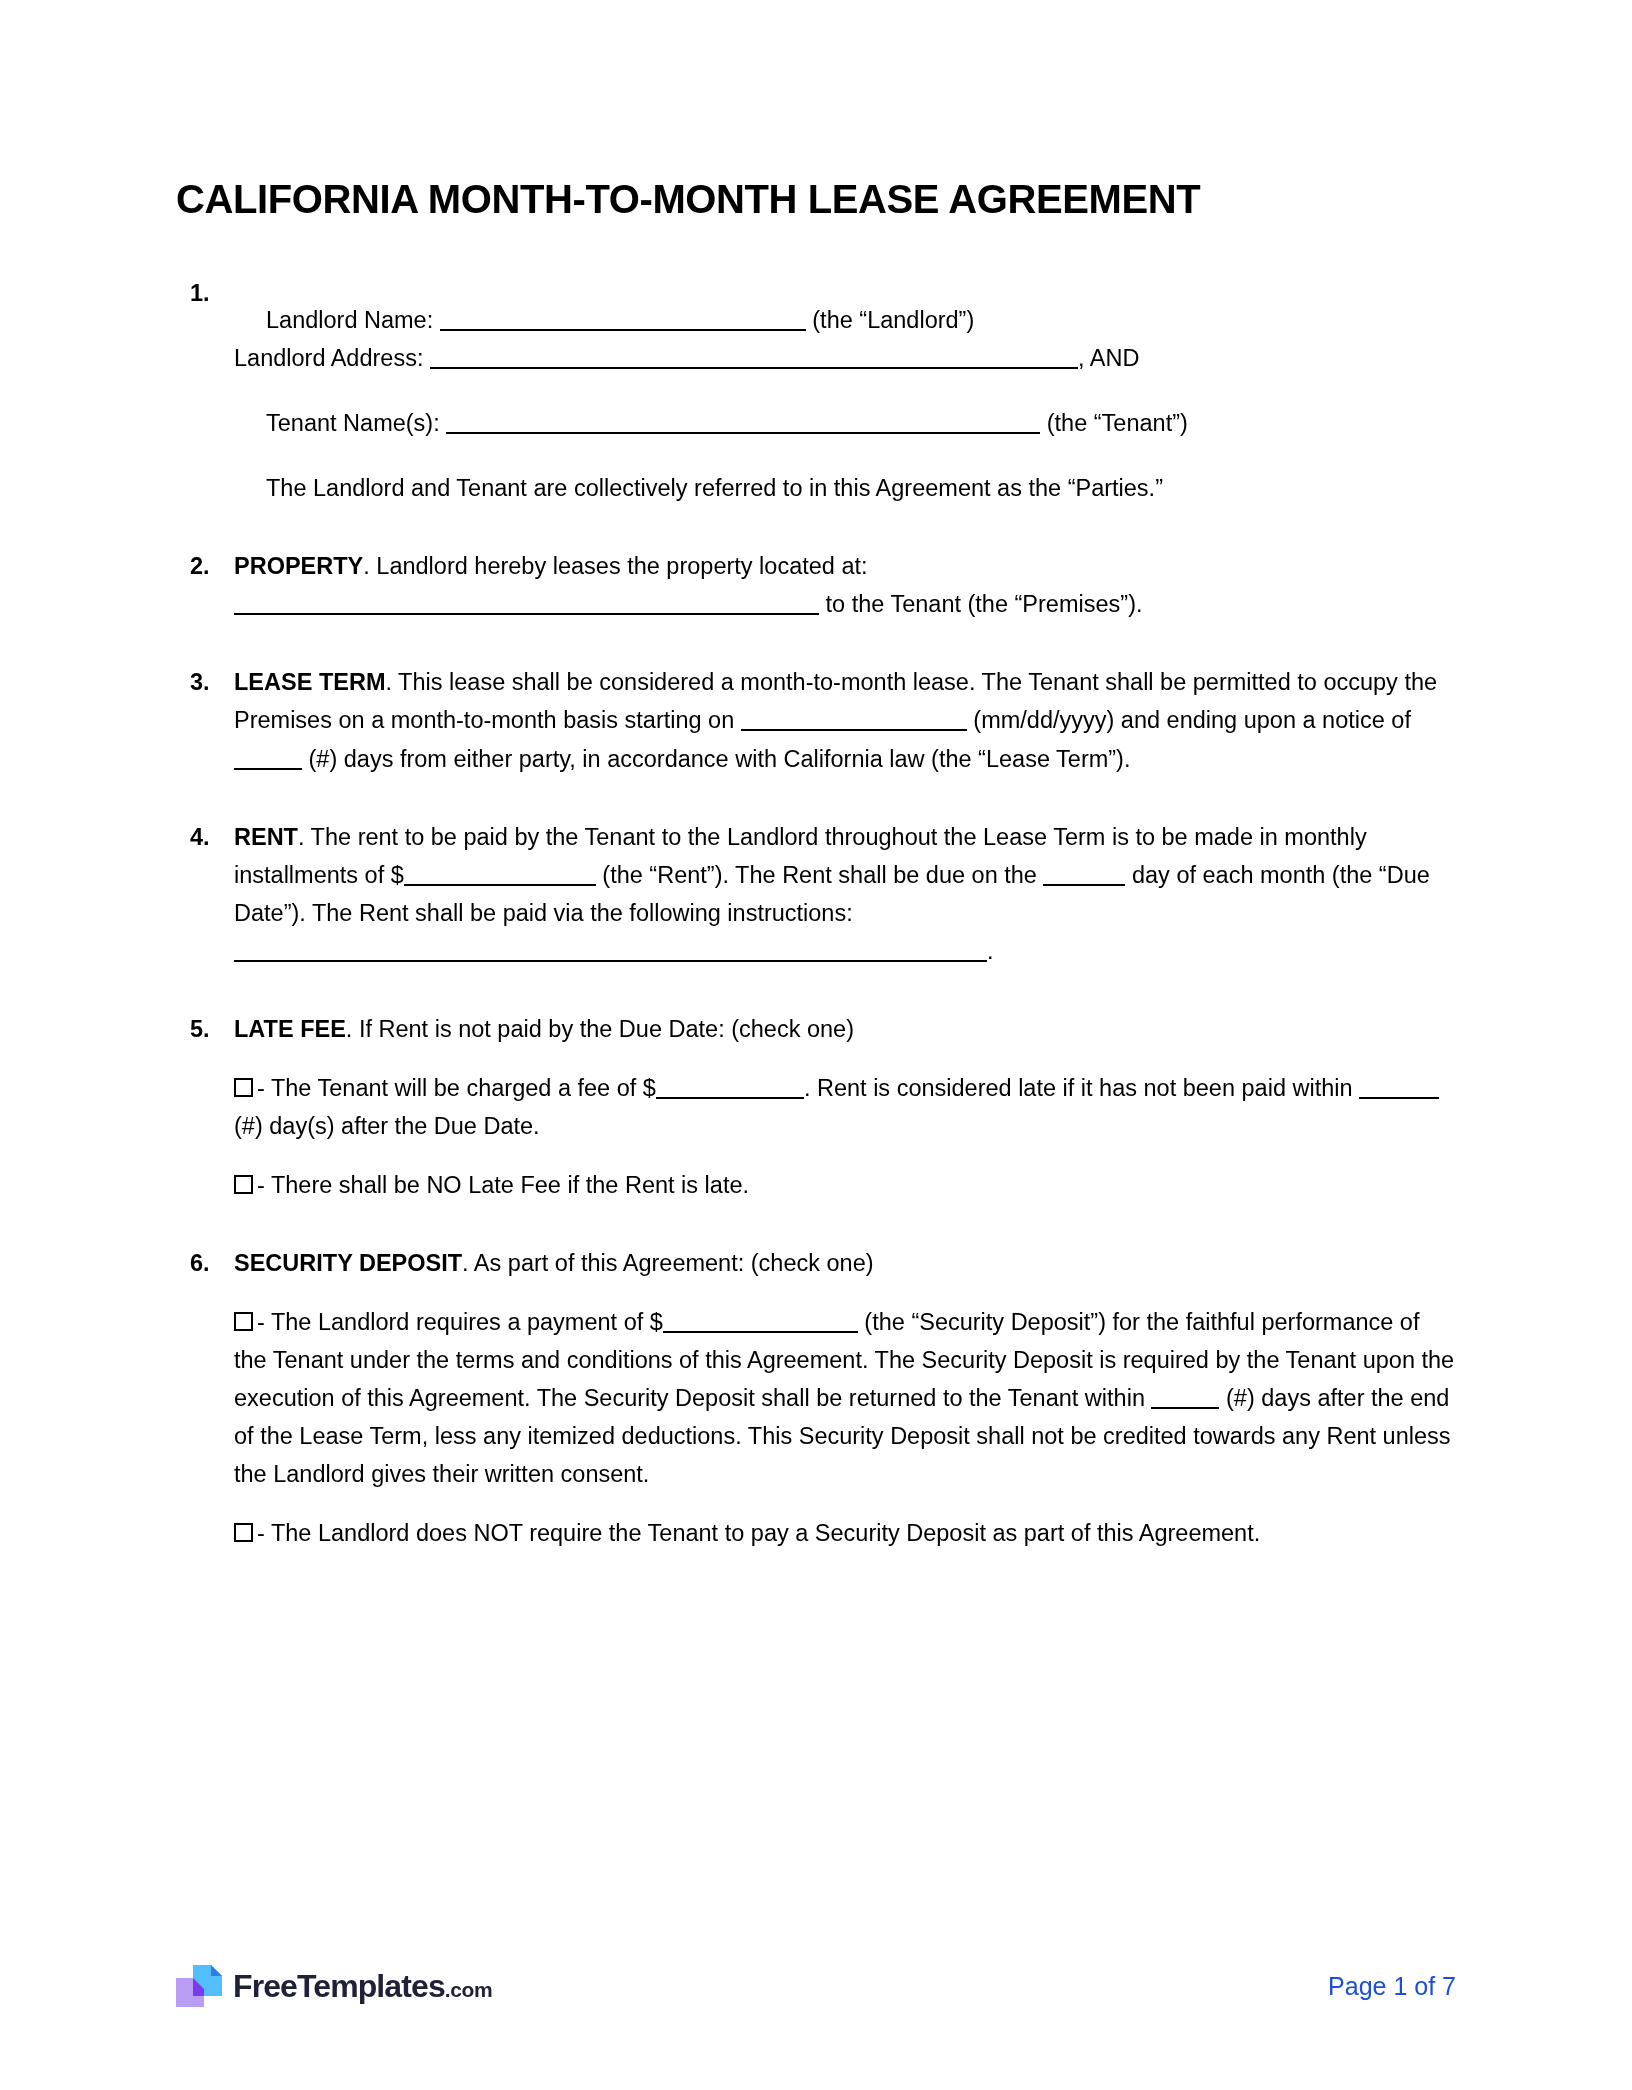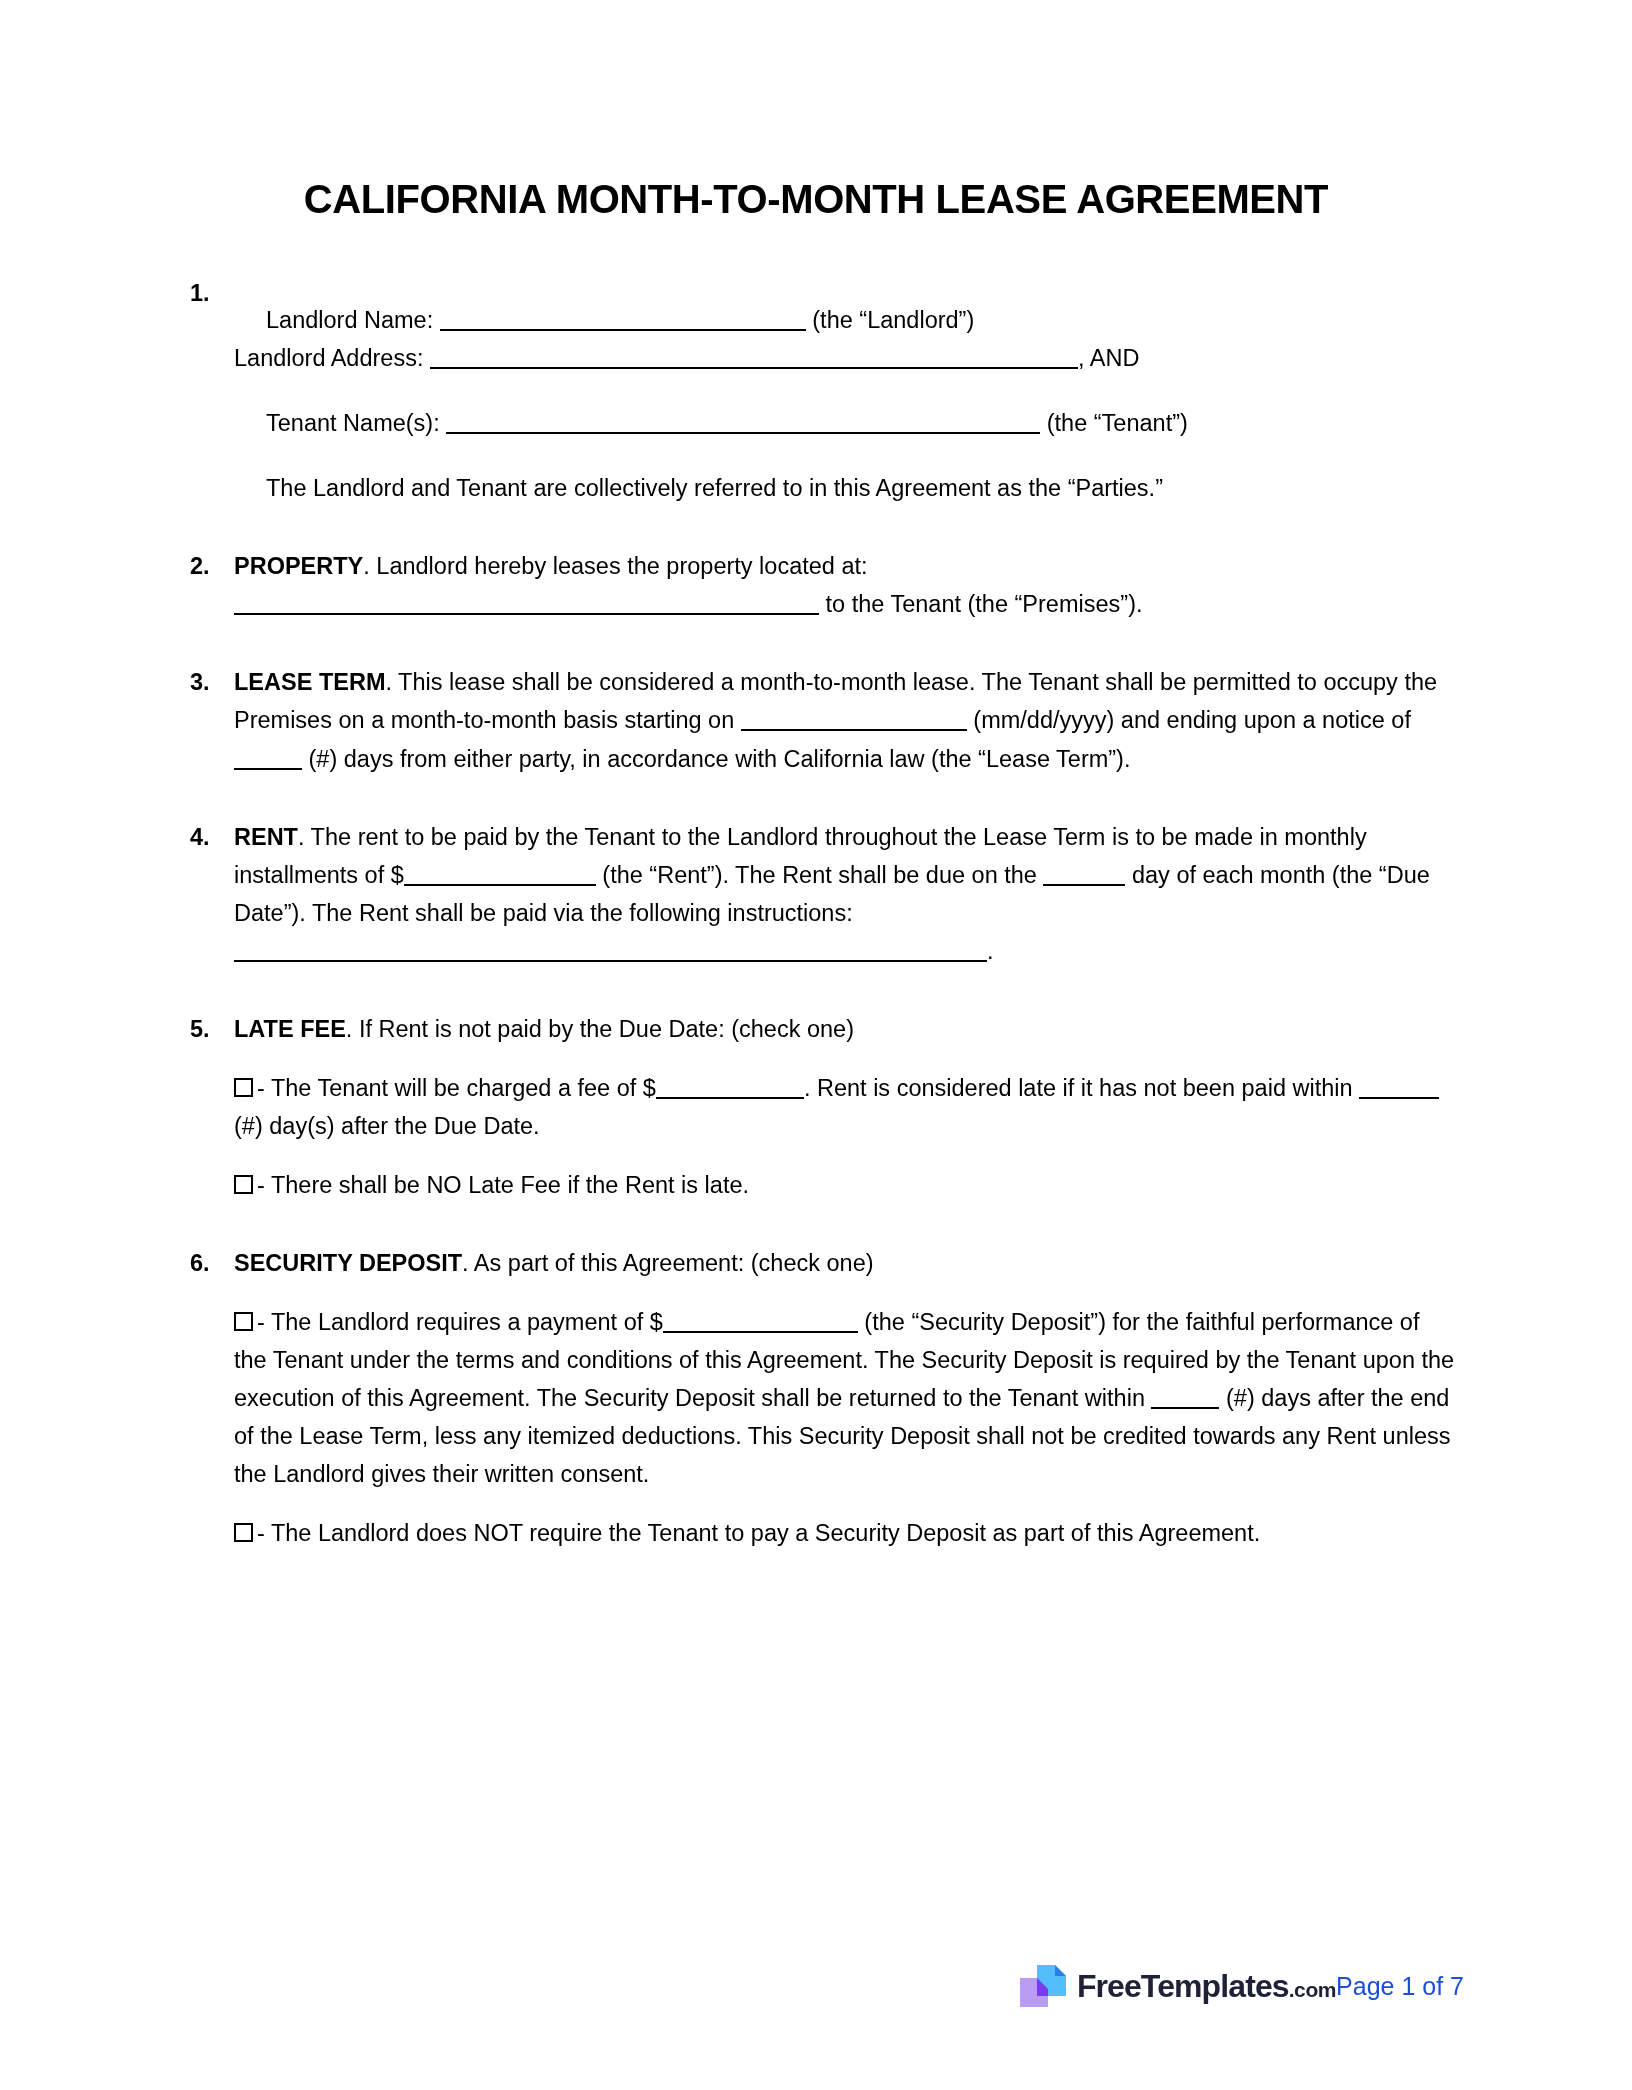--- a/index.html
+++ b/index.html
@@ -22,21 +22,21 @@
   }
   .content {
     position: absolute;
     left: 176px;
     top: 0;
     width: 1280px;
   }
 
   
   .doc-title {
-    text-align: center;
+    text-align: left;
     font-size: 40px;
     font-weight: bold;
     letter-spacing: -0.4px;
     margin: 0;
     padding-top: 176px;
     padding-bottom: 0;
     line-height: 1.15;
     white-space: nowrap;
   }
 
@@ -118,26 +118,26 @@
     box-sizing: border-box;
     vertical-align: -1px;
     margin-right: 4px;
     background: #fff;
   }
 
   
   .footer {
     position: absolute;
     left: 176px;
-    right: 168px;
+    right: 176px;
     bottom: 76px;
     height: 56px;
     display: flex;
     align-items: center;
-    justify-content: flex-end;
+    justify-content: space-between;
   }
   .logo {
     display: flex;
     align-items: center;
   }
   .logo-mark {
     width: 46px;
     height: 42px;
     margin-right: 11px;
     flex: 0 0 auto;

